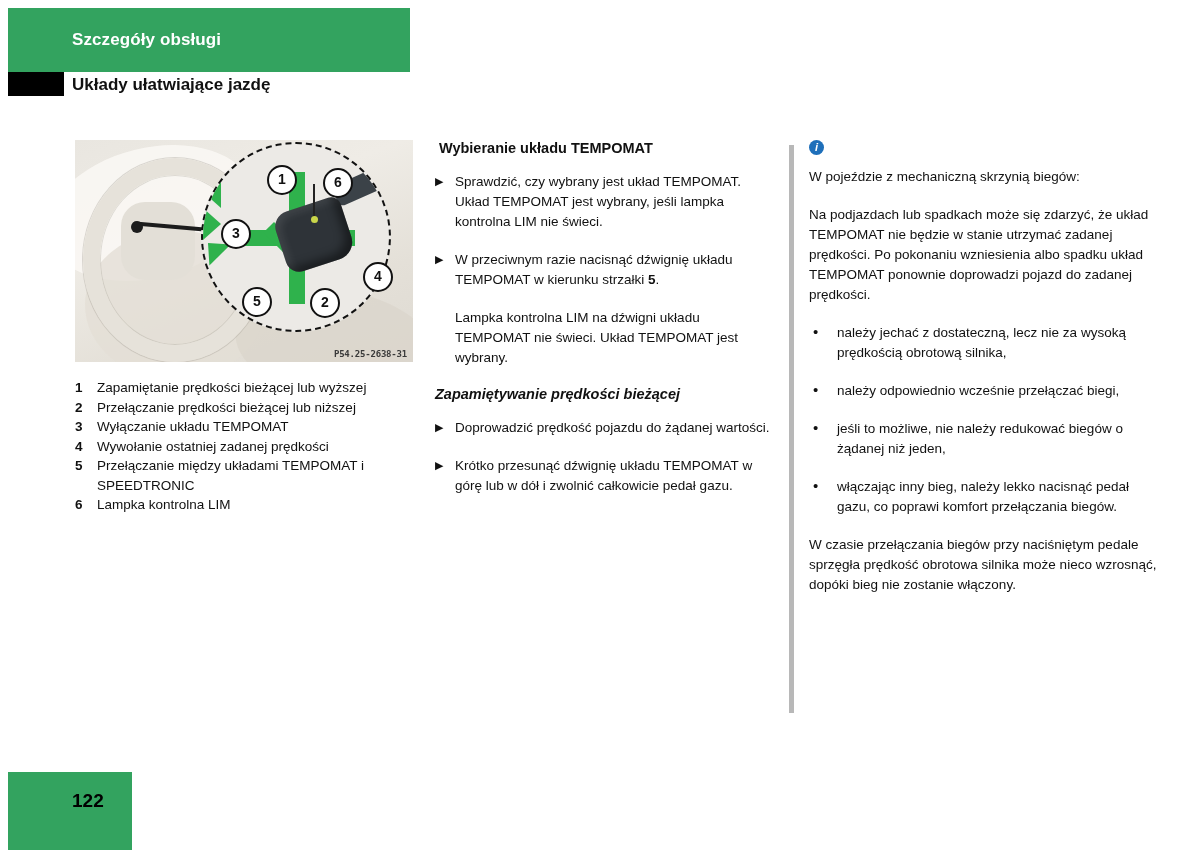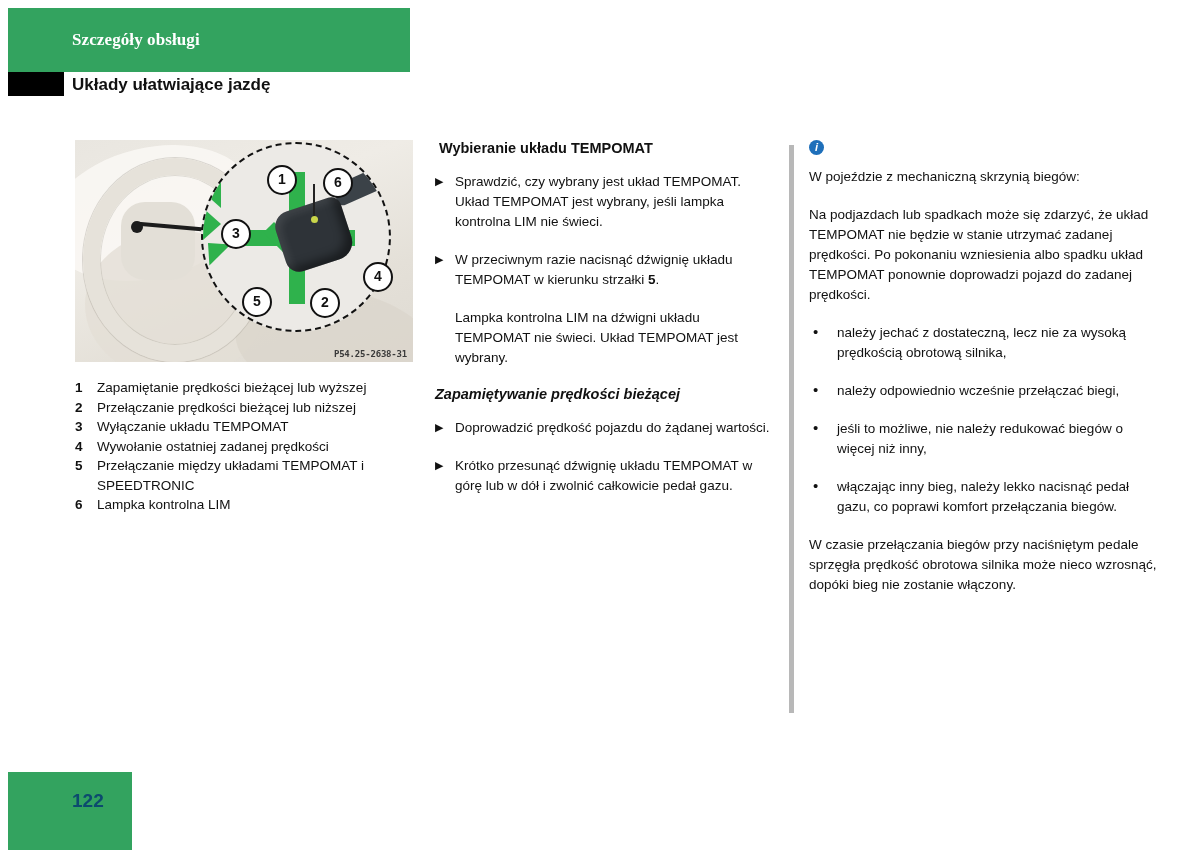--- a/index.html
+++ b/index.html
@@ -27,21 +27,20 @@
   }
   .header-band-text {
     position: absolute;
     left: 72px;
     top: 30px;
     font-size: 17px;
     font-weight: bold;
     color: #ffffff;
     letter-spacing: 0.1px;
     white-space: nowrap;
-    font-family: Liberation Serif, serif;
   }
   .black-tab {
     position: absolute;
     left: 8px;
     top: 72px;
     width: 56px;
     height: 24px;
     background: #000000;
   }
   .section-title {
@@ -357,21 +356,21 @@
     width: 124px;
     height: 78px;
     background: #33A35F;
   }
   .page-number {
     position: absolute;
     left: 72px;
     top: 790px;
     font-size: 19px;
     font-weight: bold;
-    color: #0c4a6e;
+    color: #000000;
   }
 </style>
 </head>
 <body>
 
 <div class="header-band"></div>
 <div class="header-band-text">Szczegóły obsługi</div>
 <div class="black-tab"></div>
 <div class="section-title">Układy ułatwiające jazdę</div>
 
@@ -488,21 +487,21 @@
   <div class="bullet-row">
     <span class="bullet-dot">•</span>
     <span class="bullet-body">należy jechać z dostateczną, lecz nie za wysoką prędkością obrotową silnika,</span>
   </div>
   <div class="bullet-row">
     <span class="bullet-dot">•</span>
     <span class="bullet-body">należy odpowiednio wcześnie przełączać biegi,</span>
   </div>
   <div class="bullet-row">
     <span class="bullet-dot">•</span>
-    <span class="bullet-body">jeśli to możliwe, nie należy redukować biegów o więcej niż inny,</span>
+    <span class="bullet-body">jeśli to możliwe, nie należy redukować biegów o żądanej niż jeden,</span>
   </div>
   <div class="bullet-row">
     <span class="bullet-dot">•</span>
     <span class="bullet-body">włączając inny bieg, należy lekko nacisnąć pedał gazu, co poprawi komfort przełączania biegów.</span>
   </div>
 
   <p class="para-plain">W czasie przełączania biegów przy naciśniętym pedale sprzęgła prędkość obrotowa silnika może nieco wzrosnąć, dopóki bieg nie zostanie włączony.</p>
 </div>
 
 <div class="footer-band"></div>

